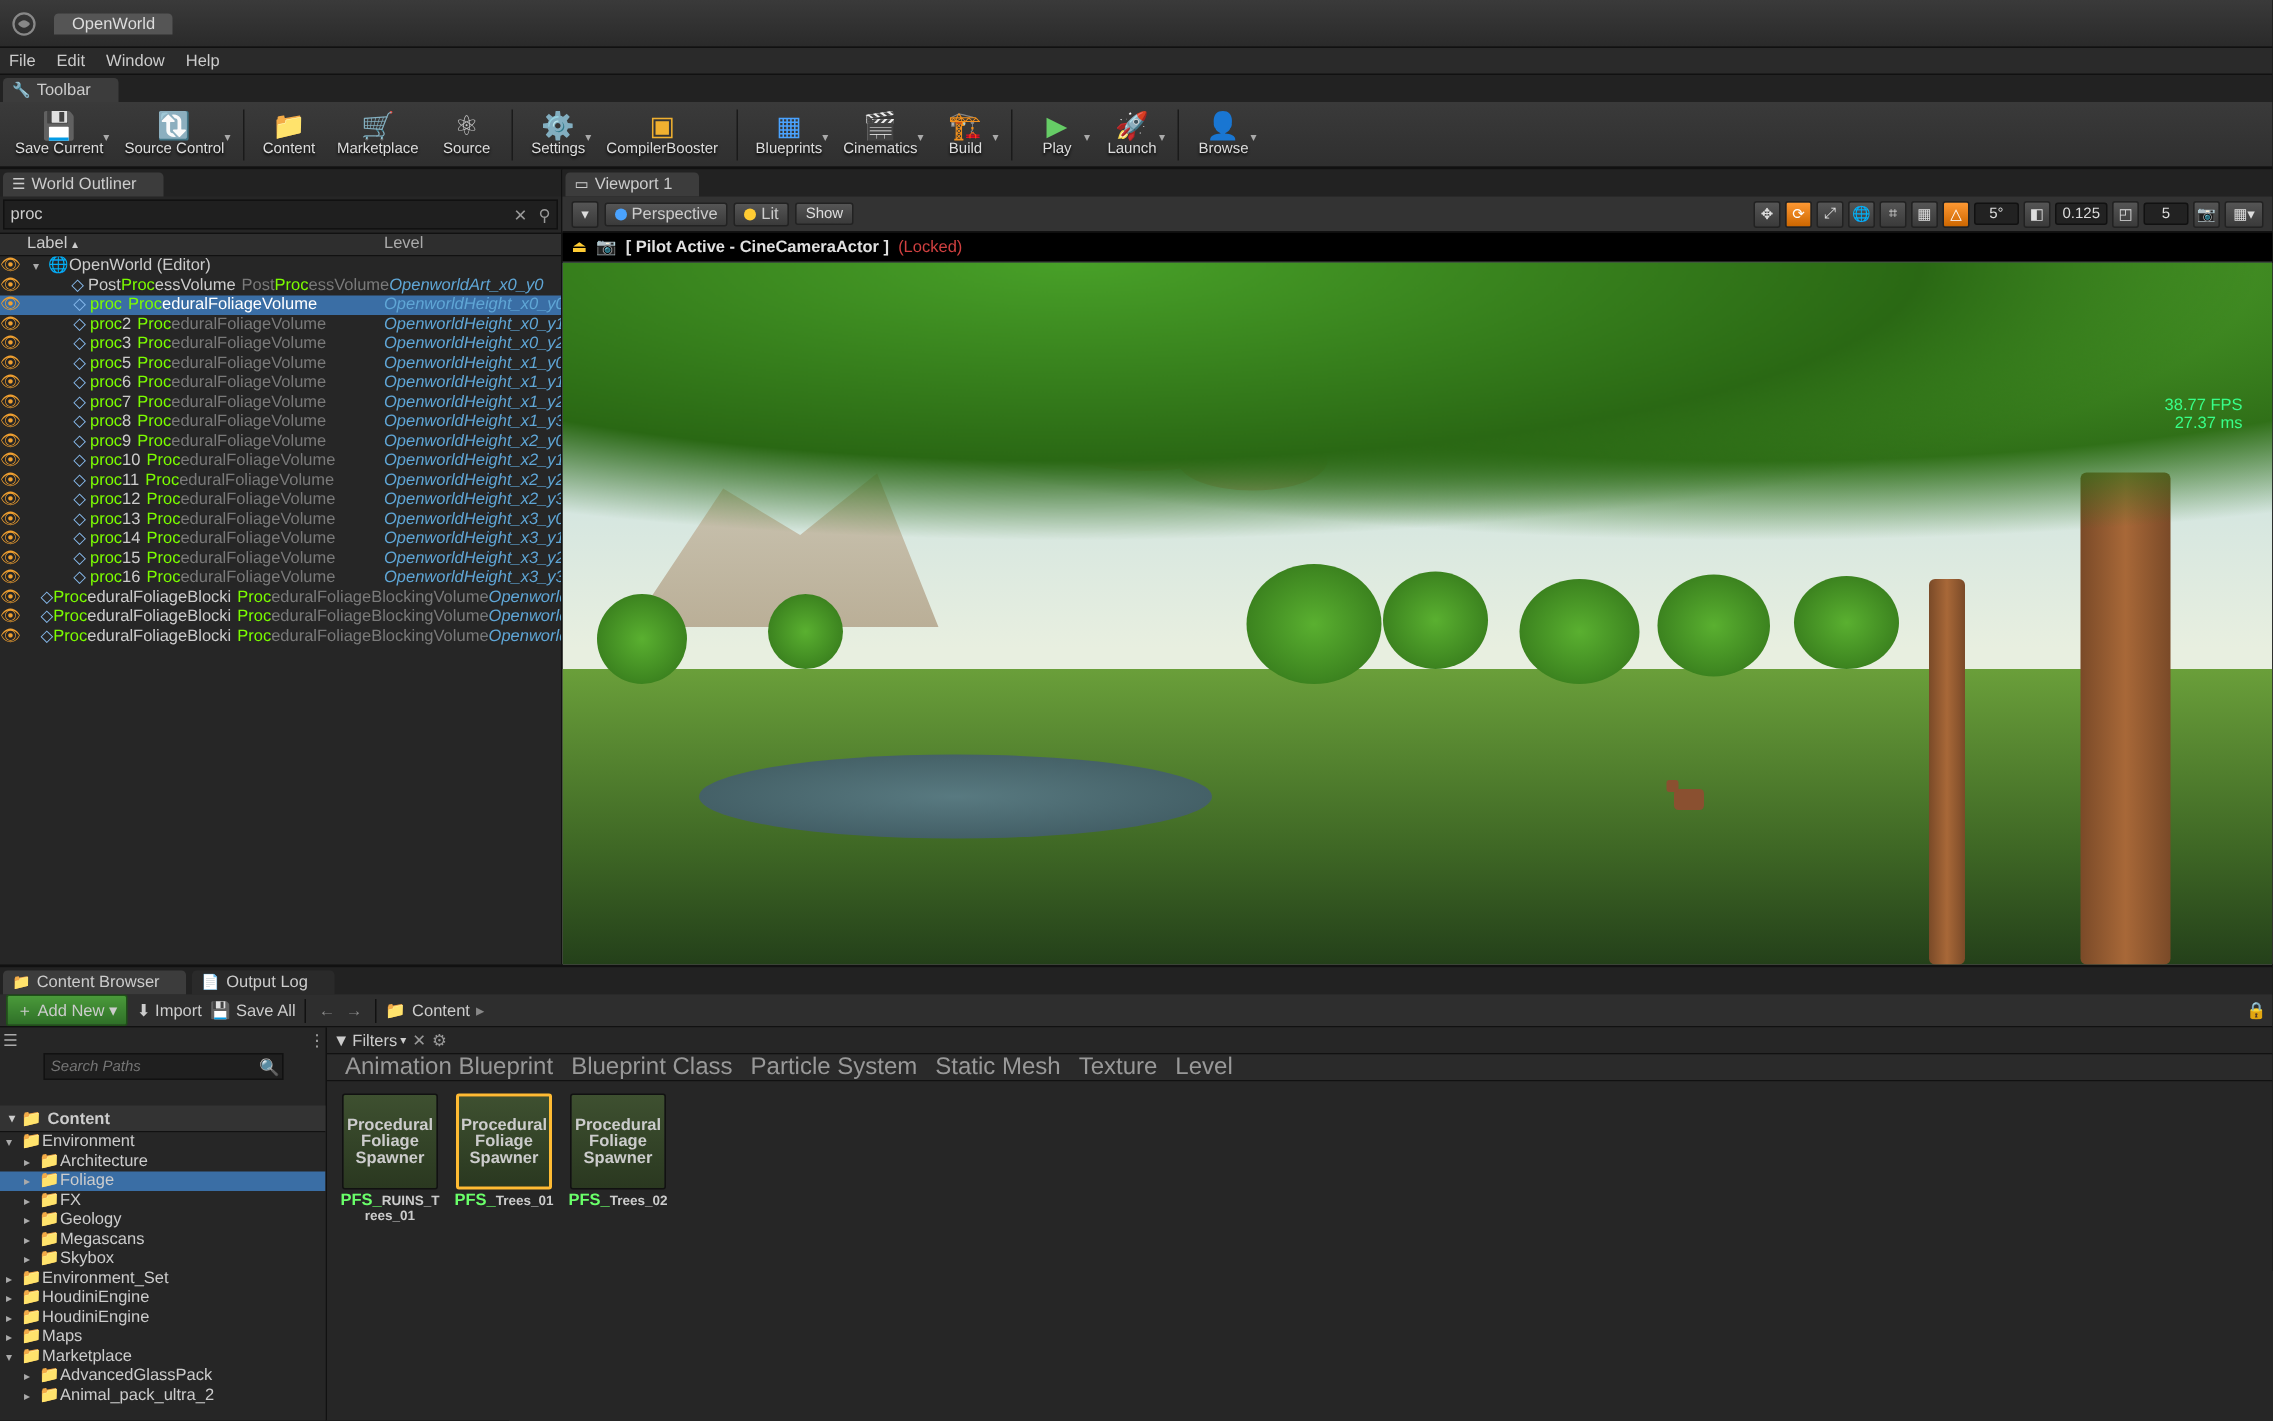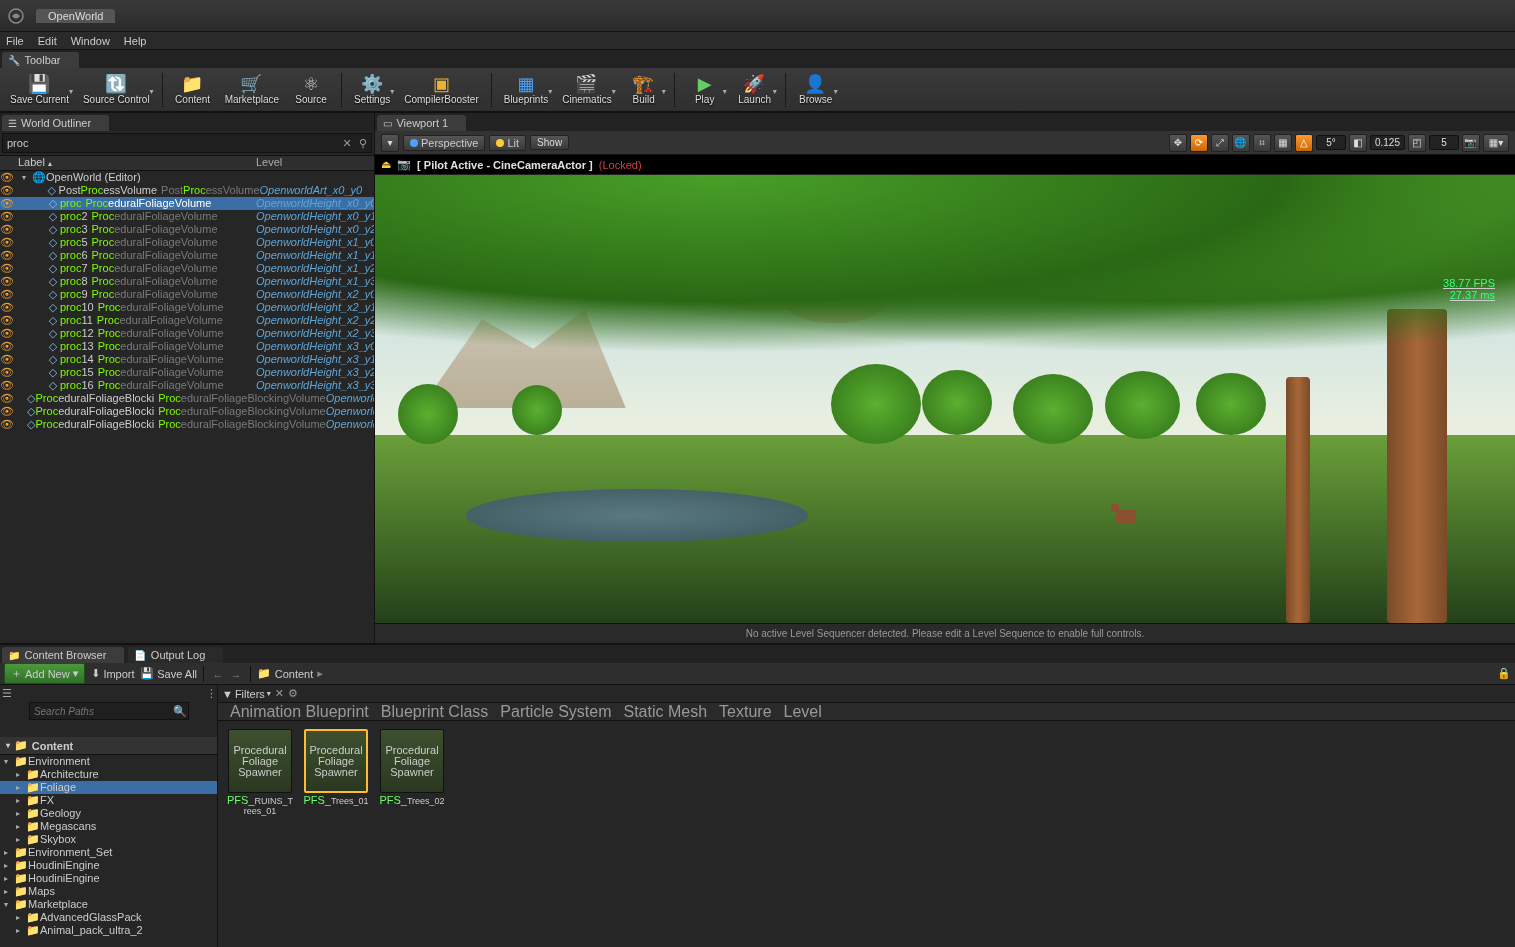--- a/index.html
+++ b/index.html
@@ -58,21 +58,21 @@
 .viewport-canvas { flex: 1; position: relative; overflow: hidden; background: #000; }
 .viewport-canvas .scene { position: absolute; inset: 0; }
 .sky { position: absolute; inset: 0; background: linear-gradient(#b8d4dc 0%, #d5e6e0 35%, #e8efe0 55%); }
 .mountain { position: absolute; left: 4%; bottom: 48%; width: 18%; height: 22%; background: linear-gradient(#c8b8a0,#a89478); clip-path: polygon(0 100%, 30% 10%, 55% 40%, 80% 0, 100% 100%); opacity: 0.7; }
 .cloud { position: absolute; background: radial-gradient(#e8c4b4,#d4a898); border-radius: 50%; opacity: 0.85; }
 .ground { position: absolute; left:0; right:0; bottom:0; height: 42%; background: linear-gradient(#6a9f3a 0%, #3f6825 60%, #24401a 100%); }
 .pond { position: absolute; left: 8%; bottom: 18%; width: 30%; height: 12%; background: radial-gradient(ellipse at center, #5a7a8a 0%, #3a5262 100%); border-radius: 50%; opacity: 0.9; }
 .treecanopy { position: absolute; border-radius: 50%; background: radial-gradient(#5ab030 0%, #2f7018 100%); }
 .trunk { position: absolute; background: linear-gradient(90deg,#7a4a28,#a86838,#7a4a28); border-radius: 4px; }
 .bigleaves { position: absolute; top: 0; left: 0; right: 0; height: 40%; background: radial-gradient(ellipse at 30% 0%, #48a028 0%, #2a6814 50%, transparent 70%), radial-gradient(ellipse at 70% 0%, #56b030 0%, #307018 50%, transparent 70%); }
-.fps-overlay { position: absolute; top: 102px; right: 20px; text-align: right; font-size: 11px; text-decoration: underline; }
+.fps-overlay { position: absolute; top: 89px; right: 20px; text-align: right; font-size: 11px; }
 .fps-overlay .fps { color: #38ff88; }
 .fps-overlay .ms { color: #38ff88; }
 .deer { position: absolute; left: 65%; bottom: 22%; width: 20px; height: 14px; background: #8a5030; border-radius: 3px; }
 .deer::before { content:""; position:absolute; left:-5px; top:-6px; width:8px; height:8px; background:#8a5030; border-radius:2px; }
 .seq-footer { height: 20px; background: #2a2a2a; border-top: 1px solid #111; display: flex; align-items: center; justify-content: center; font-size: 10px; color: #999; }
 
 .cb { height: 304px; display: flex; flex-direction: column; background: #262626; border-top: 2px solid #111; }
 .cb-tabs { height: 18px; background: #222; display: flex; align-items: flex-end; gap: 2px; }
 .cb-toolbar { height: 22px; background: #2e2e2e; border-bottom: 1px solid #111; display: flex; align-items: center; padding: 0 4px; gap: 6px; }
 .btn-green { background: linear-gradient(#4a9a3a,#2f7028); border: 1px solid #1f5018; border-radius: 2px; padding: 2px 6px; color: #fff; display: flex; align-items: center; gap: 3px; }
@@ -91,21 +91,21 @@
 .trow { display: flex; align-items: center; height: 13px; font-size: 10px; line-height: 13px; padding-left: 4px; white-space: nowrap; }
 .trow .tri { width: 10px; color: #aaa; font-size: 8px; }
 .trow .fico { width: 14px; color: #c09048; }
 .trow.sel { background: #3a6ea5; color: #fff; }
 .cb-assets-wrap { flex: 1; display: flex; flex-direction: column; }
 .cb-filter-row { height: 18px; background: #262626; border-bottom: 1px solid #111; display: flex; align-items: center; padding: 0 4px; gap: 4px; }
 .cb-filter-row input { flex: 1; background: #1f1f1f; border: 1px solid #111; outline: none; color: #ccc; padding: 1px 4px; font-size: 10px; }
 .cb-filter-tags { height: 18px; background: #2a2a2a; border-bottom: 1px solid #111; display: flex; align-items: center; gap: 12px; padding: 0 12px; }
 .cb-filter-tags span { color: #999; font-size: 16px; }
 .cb-assets { flex: 1; background: #262626; display: flex; align-items: flex-start; padding: 8px; gap: 8px; }
-.asset { width: 68px; display: flex; flex-direction: column; align-items: center; }
+.asset { width: 68px; display: flex; flex-direction: column; align-items: center; font-weight: bold; }
 .asset-thumb { width: 64px; height: 64px; background: linear-gradient(#3e5030,#2a3820); border: 1px solid #111; border-radius: 2px; display: flex; flex-direction: column; align-items: center; justify-content: center; font-size: 9px; text-align: center; color: #ddd; line-height: 11px; padding: 2px; }
 .asset.sel .asset-thumb { border: 2px solid #ffbb33; }
 .asset-name { font-size: 9px; text-align: center; margin-top: 2px; line-height: 10px; word-break: break-all; }
 .asset-name .pre { color: #6aff6a; }
 svg { display: block; }
 </style>
 </head>
 <body>
 
 <div class="window-titlebar">
@@ -444,21 +444,20 @@
         <div class="trunk" style="right:18%; bottom:0; width:24px; height:55%;"></div>
 
         <div class="bigleaves"></div>
         <div class="deer"></div>
       </div>
       <div class="fps-overlay">
         <div class="fps">38.77 FPS</div>
         <div class="ms">27.37 ms</div>
       </div>
     </div>
-    <div class="seq-footer">No active Level Sequencer detected. Please edit a Level Sequence to enable full controls.</div>
   </div>
 </div>
 
 <div class="cb">
   <div class="cb-tabs">
     <div class="panel-tab">
       <span class="icon">📁</span>
       <span>Content Browser</span>
     </div>
     <div class="panel-tab" style="background:#2a2a2a">

